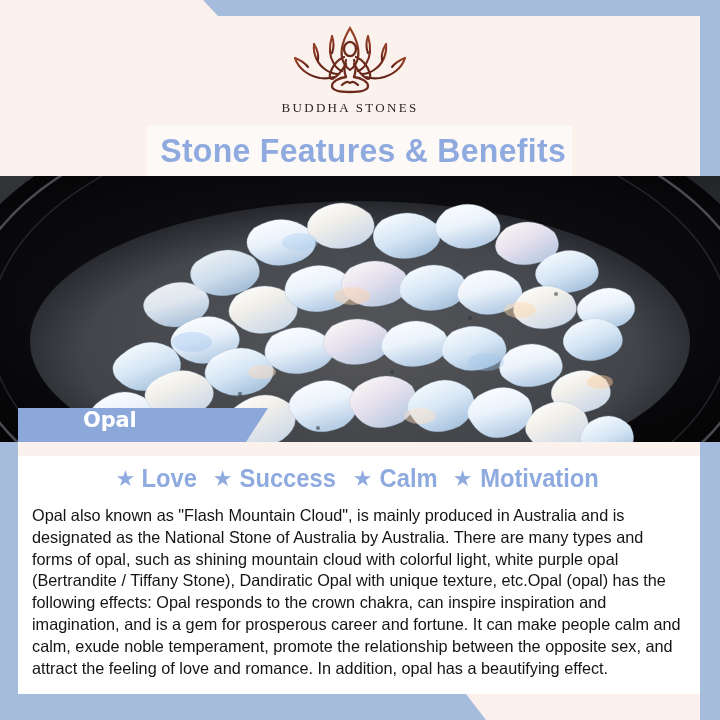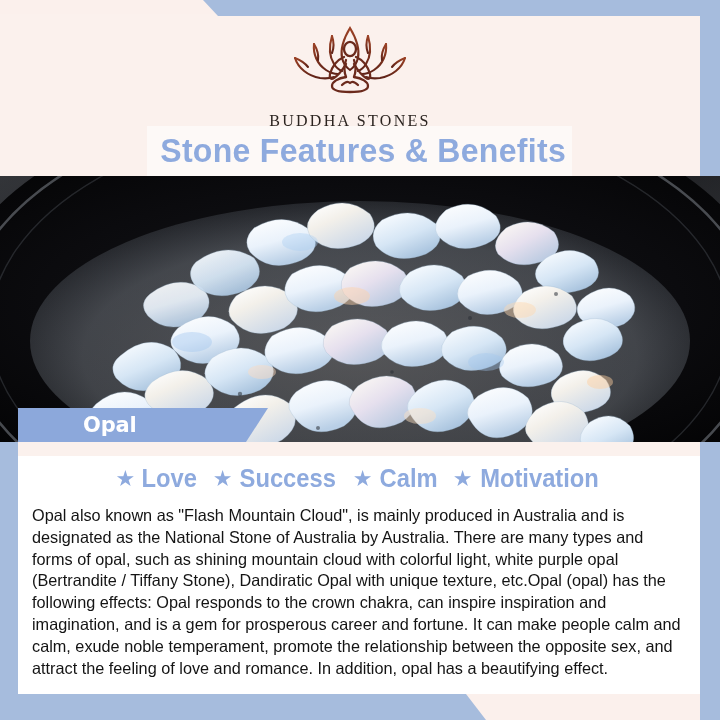--- a/index.html
+++ b/index.html
@@ -74,24 +74,24 @@
     z-index: 6;
   }
   .logo-mark {
     width: 132px;
     height: 74px;
     margin: 0 auto;
     display: block;
   }
   .logo-wordmark {
     font-family: "Liberation Serif", serif;
-    font-size: 16px;
+    font-size: 13px;
     letter-spacing: 2.3px;
     color: #2b2420;
-    margin-top: 16px;
+    margin-top: 4px;
     font-weight: 400;
   }
 
   
   .title-banner {
     position: absolute;
     left: 147px; top: 126px;
     width: 425px; height: 50px;
     background: #fdf9f7;
     display: flex;
@@ -122,21 +122,20 @@
 
   
   .stone-banner {
     position: absolute;
     left: 18px; top: 408px;
     width: 250px; height: 34px;
     background: #8ca8db;
     clip-path: polygon(0 0, 250px 0, 228px 34px, 0 34px);
     z-index: 5;
     display: flex;
-    align-items: center;
   }
   .stone-banner-text {
     font-family: "DejaVu Sans", sans-serif;
     font-size: 21px;
     font-weight: bold;
     color: #ffffff;
     margin-left: 65px;
     letter-spacing: -0.2px;
   }
 

